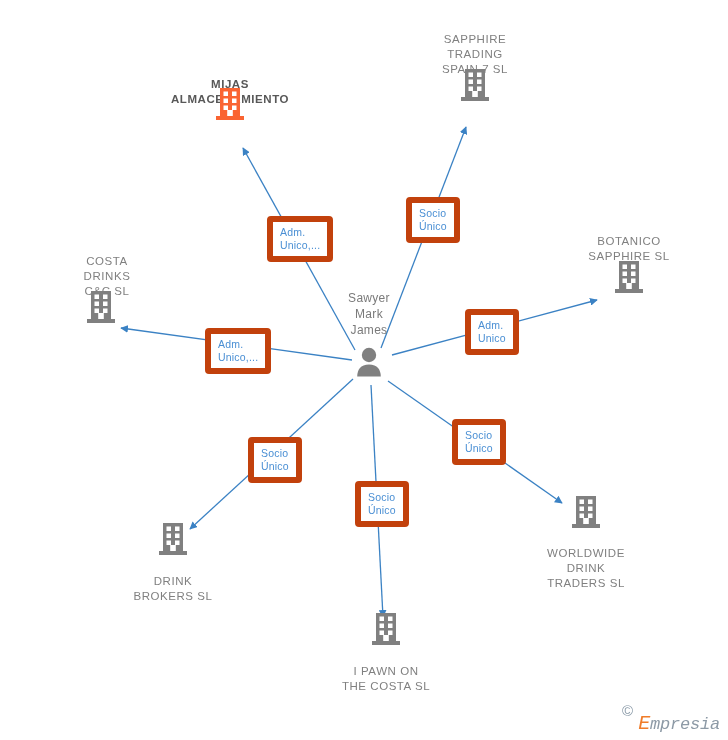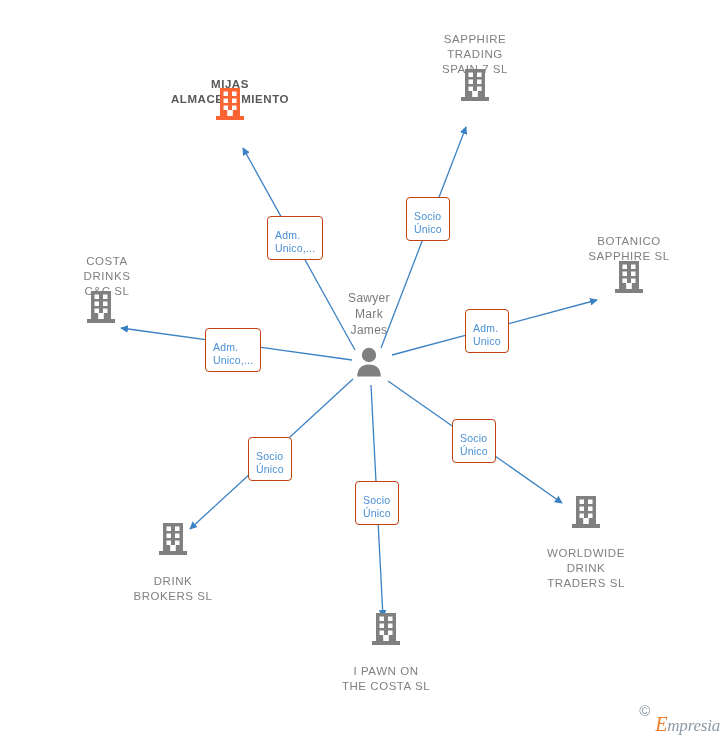--- a/index.html
+++ b/index.html
@@ -53,48 +53,48 @@
     height: 34px;
     display: block;
   }
   .node-icon svg { display: block; margin: 0 auto; }
   .node.below .node-icon { margin-top: 2px; }
   .node.above .node-icon { margin-bottom: 2px; }
 
   .edge-label {
     position: absolute;
     box-sizing: border-box;
-    border: 1px solid #c2410c;
+    border: 6px solid #c2410c;
     border-radius: 4px;
     background: #ffffff;
     color: #4a8fd4;
     font-size: 10.5px;
     line-height: 13px;
     letter-spacing: 0.2px;
-    padding: 12px 7px 4px 7px;
+    padding: 4px 7px 4px 7px;
     text-align: left;
     white-space: pre-line;
     z-index: 5;
   }
   .watermark {
     position: absolute;
     right: 8px;
     bottom: 6px;
     display: flex;
     align-items: center;
     gap: 5px;
     z-index: 9;
   }
   .wm-c {
     font-size: 15px;
     color: #8a9aa8;
     line-height: 1;
   }
   .wm-text {
-    font-family: Liberation Serif, serif;
+    font-family: Liberation Mono, monospace;
     font-style: italic;
     font-size: 17px;
     line-height: 1;
     color: #8d9aa6;
     letter-spacing: -0.2px;
     margin-top: 27px;
   }
   .wm-text .wm-e { color: #f07c29; font-size: 20px; }
 </style>
 </head>

